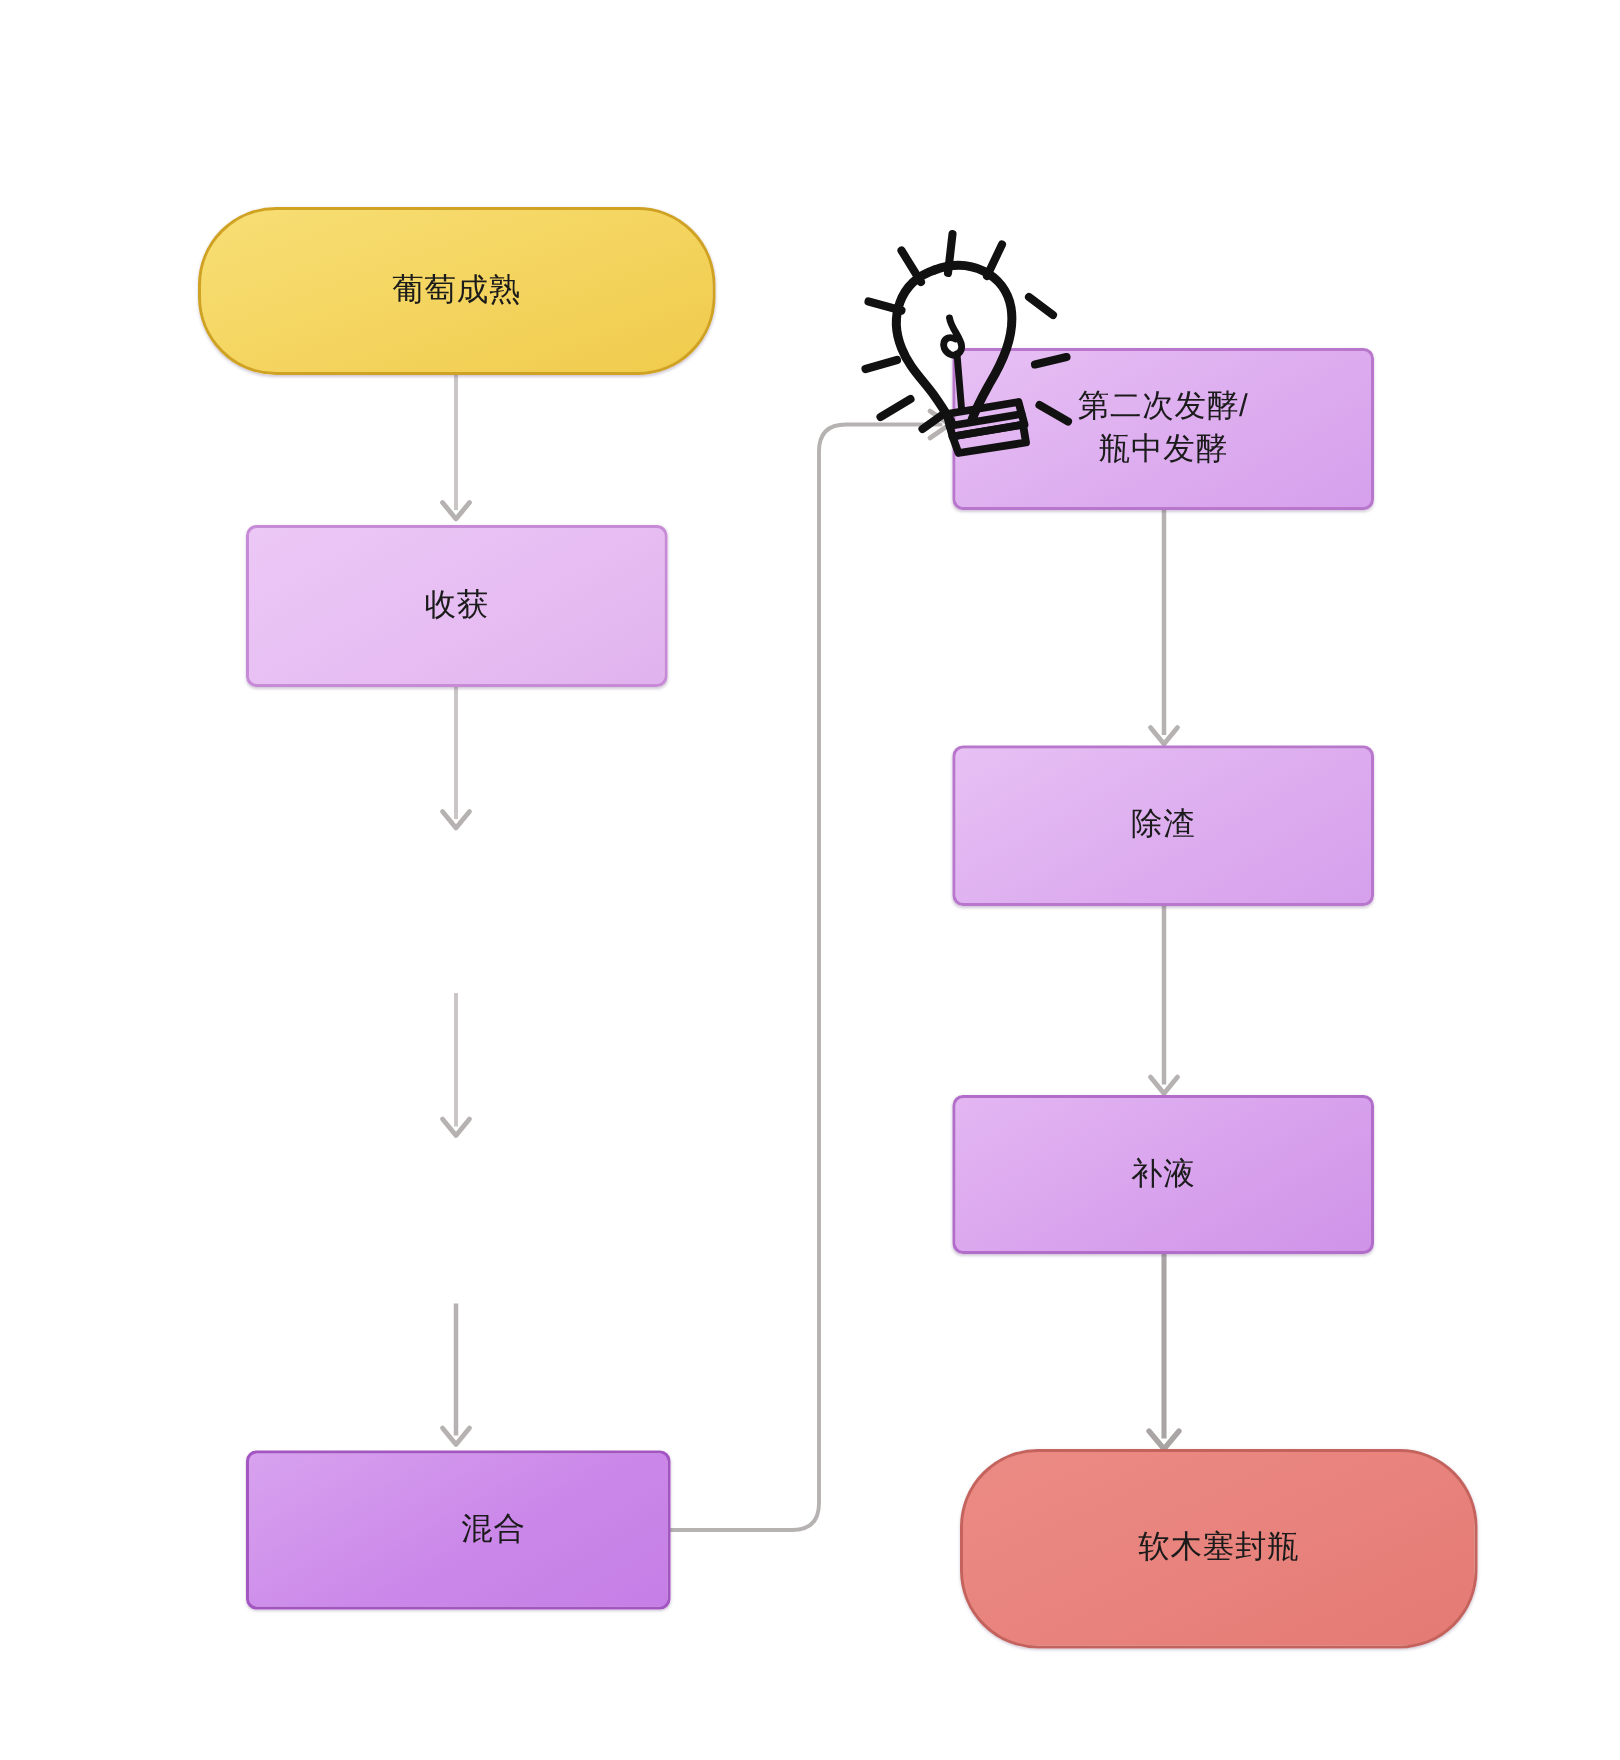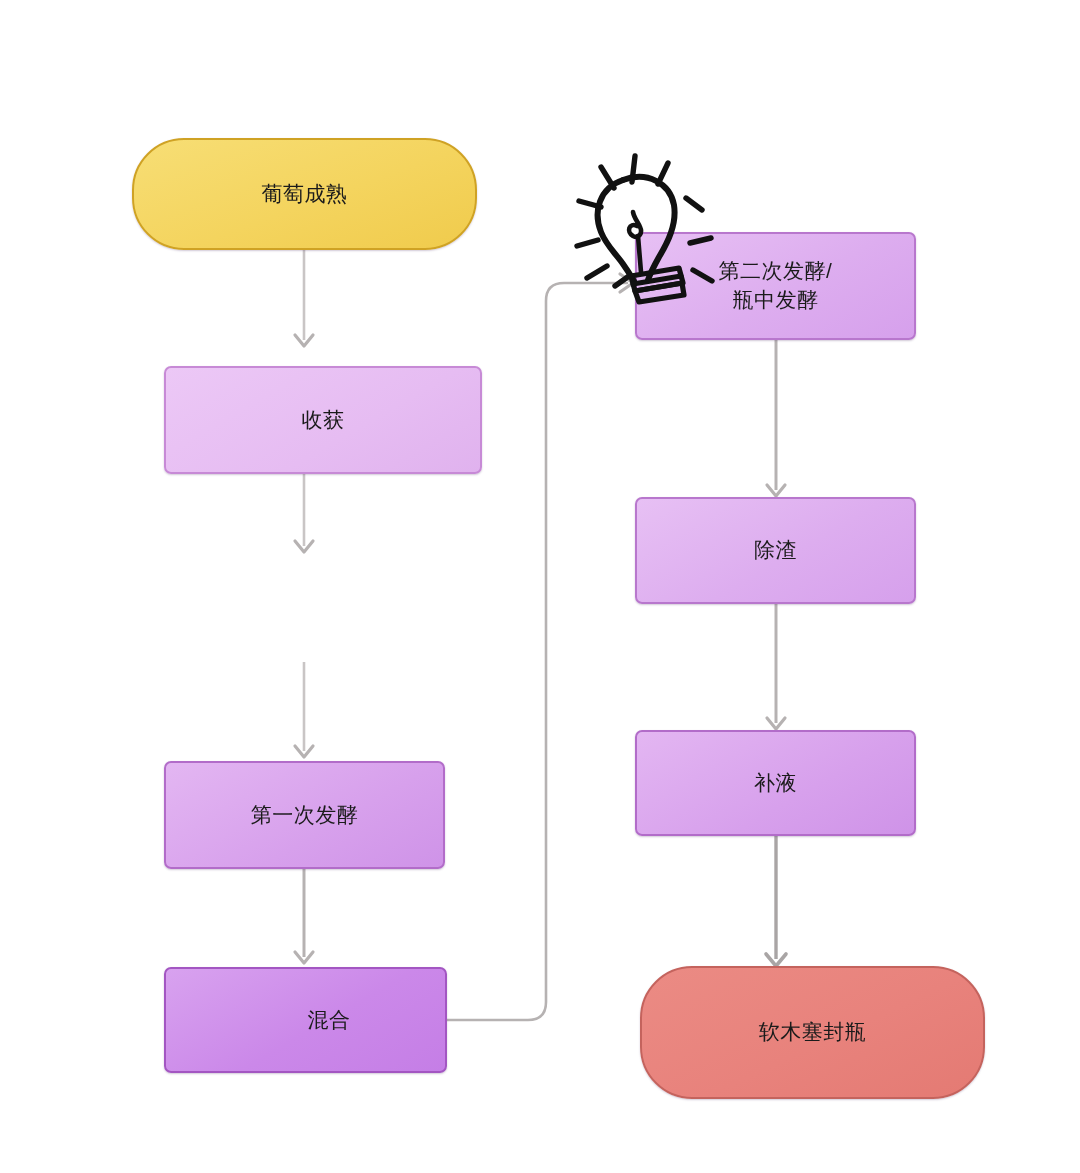--- a/index.html
+++ b/index.html
@@ -149,28 +149,25 @@
       <path d="M -10,-12 L 0,0 L 10,-12" transform="translate(776,966)" fill="none" stroke="#a9a5a5" stroke-width="3.6" stroke-linecap="round" stroke-linejoin="round"></path>
     </g>
   </svg>
 
   <div id="node-layer">
 
     <div class="node shape-stadium fill-start" style="left:132px; top:138px; width:345px; height:112px;">
       <span class="node-label">葡萄成熟</span>
     </div>
 
-    <div class="node shape-rect fill-step1" style="left:164px; top:350px; width:318px; height:108px;margin-top:16px;">
+    <div class="node shape-rect fill-step1" style="left:164px; top:350px; width:281px; height:108px;">
       <span class="node-label">收获</span>
     </div>
 
 
-    <div class="node shape-rect fill-step3" style="left:164px; top:761px; width:281px; height:108px;">
-      <span class="node-label">第一次发酵</span>
-    </div>
 
     <div class="node shape-rect fill-step4" style="left:164px; top:967px; width:283px; height:106px;padding-left:47px;">
       <span class="node-label">混合</span>
     </div>
 
     <div class="node shape-rect fill-step5" style="left:635px; top:232px; width:281px; height:108px;">
       <span class="node-label">第二次发酵/
 瓶中发酵</span>
     </div>
 

